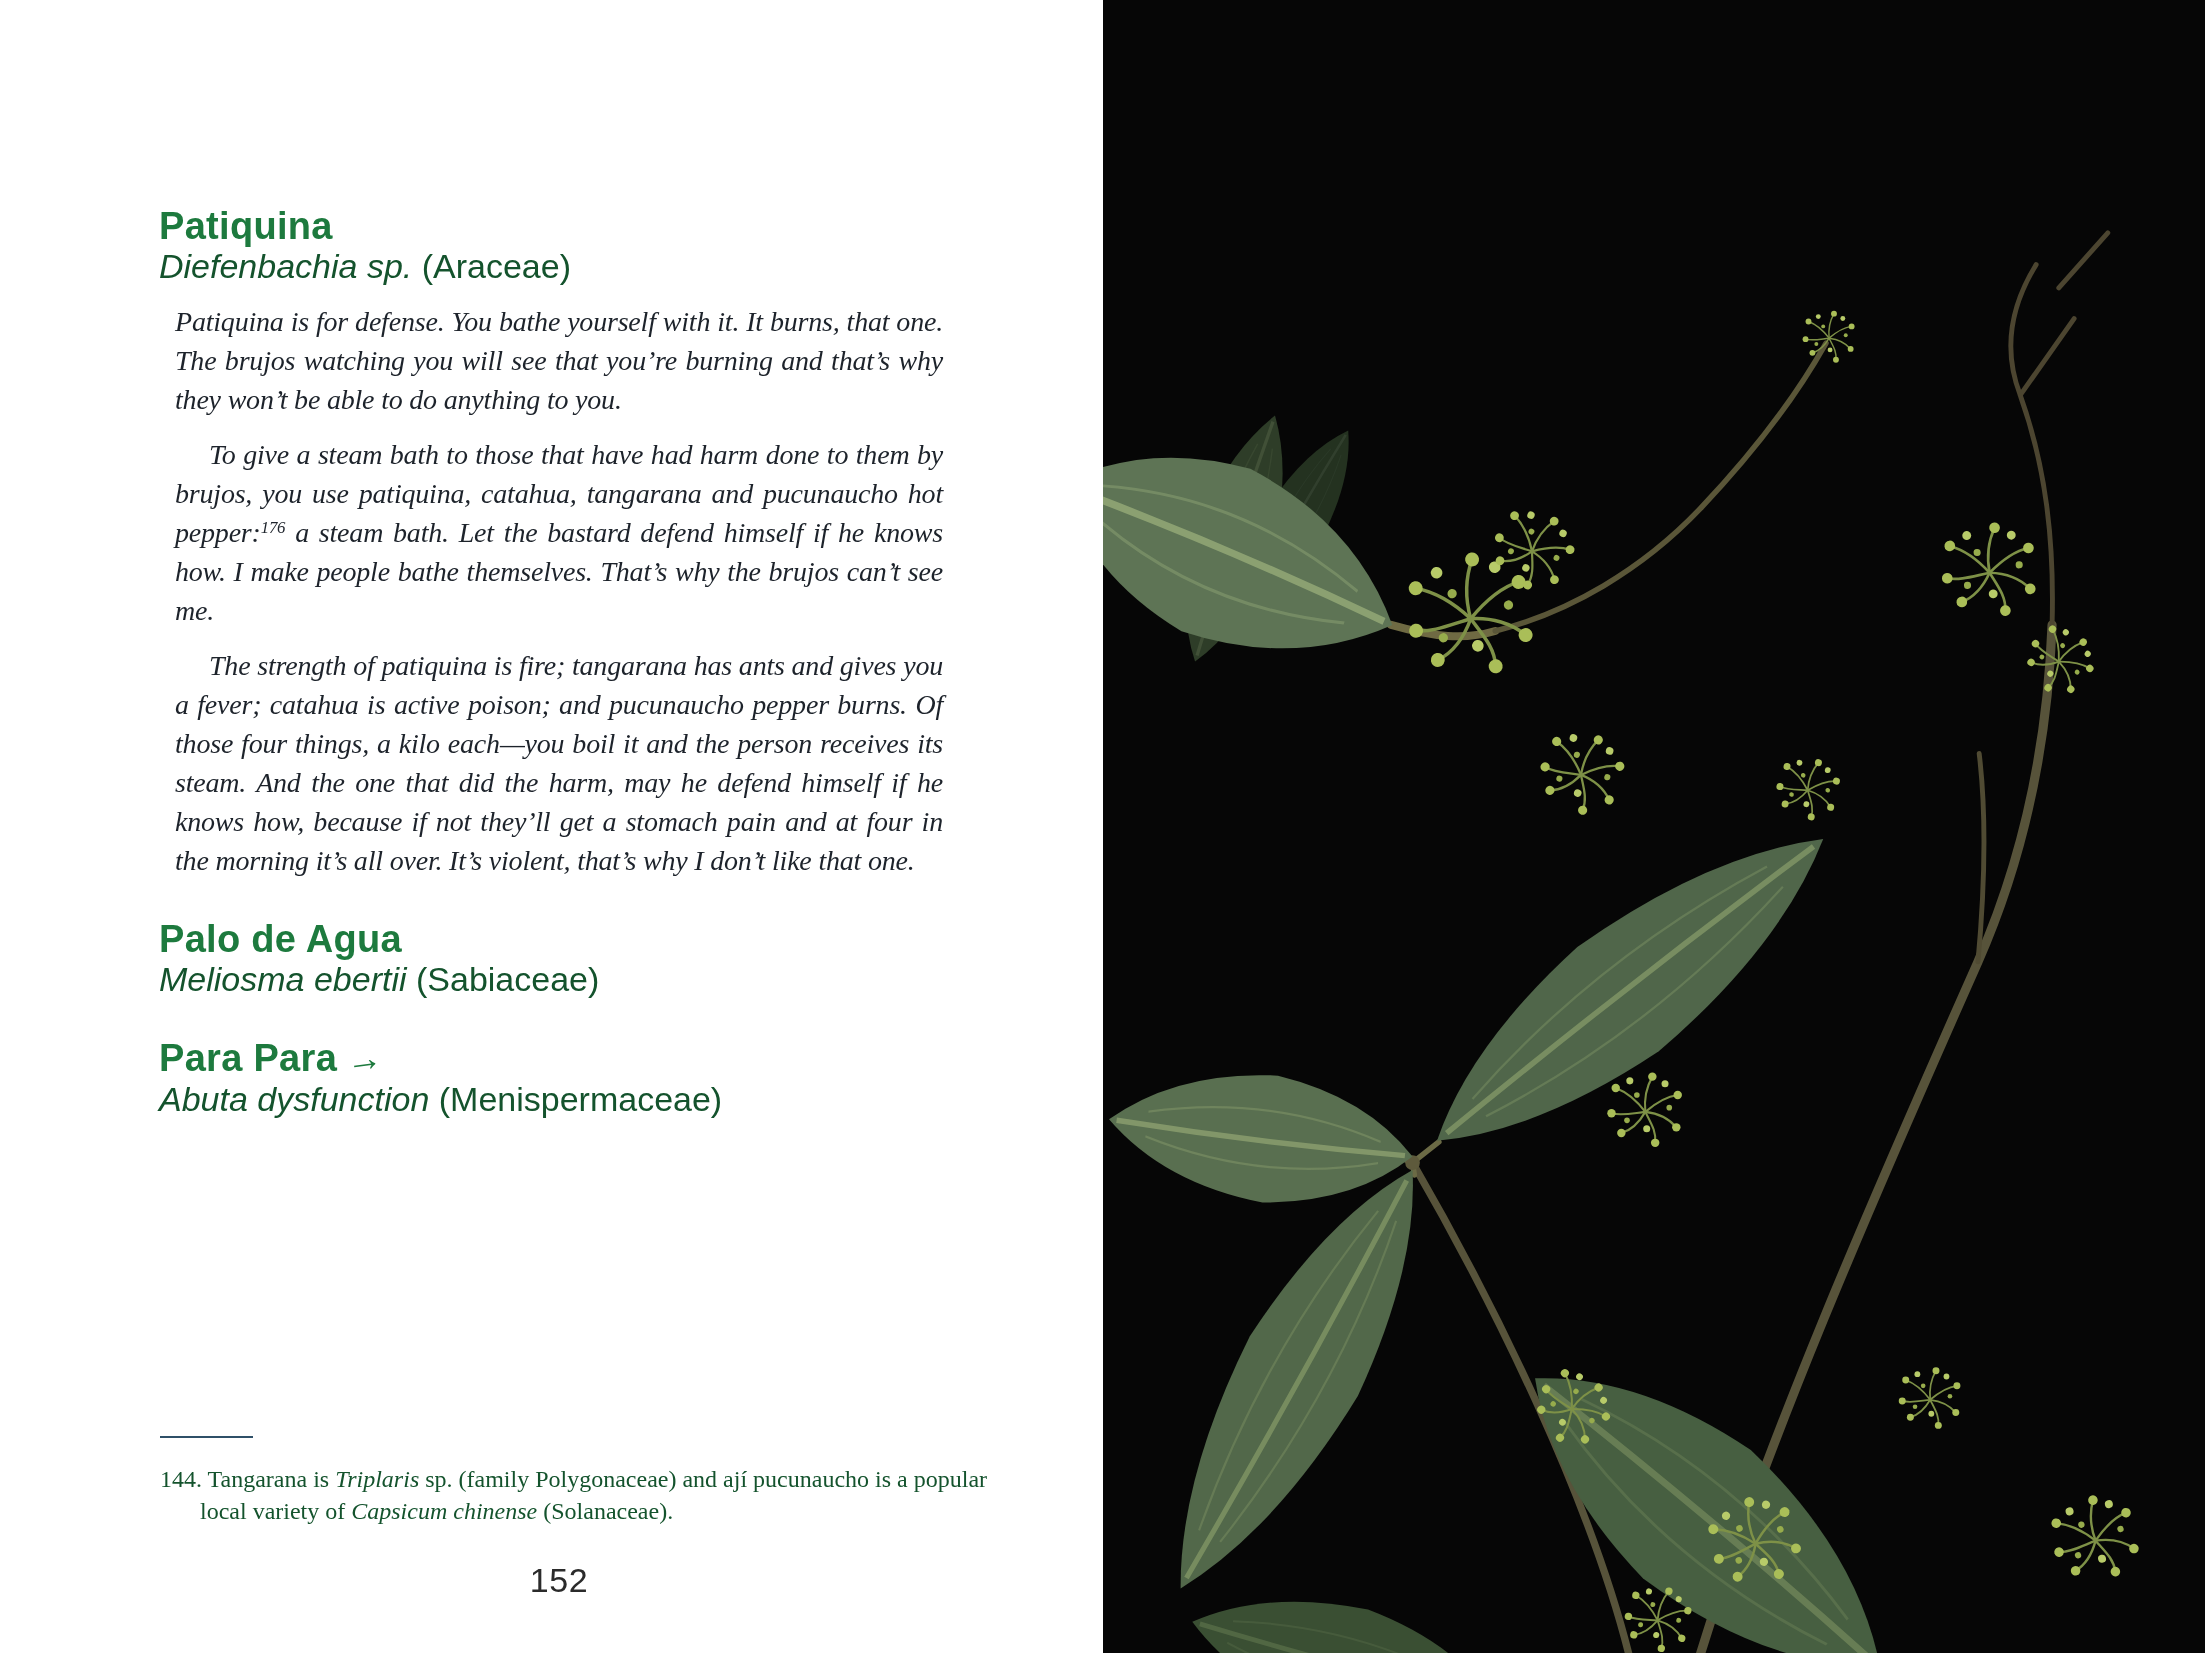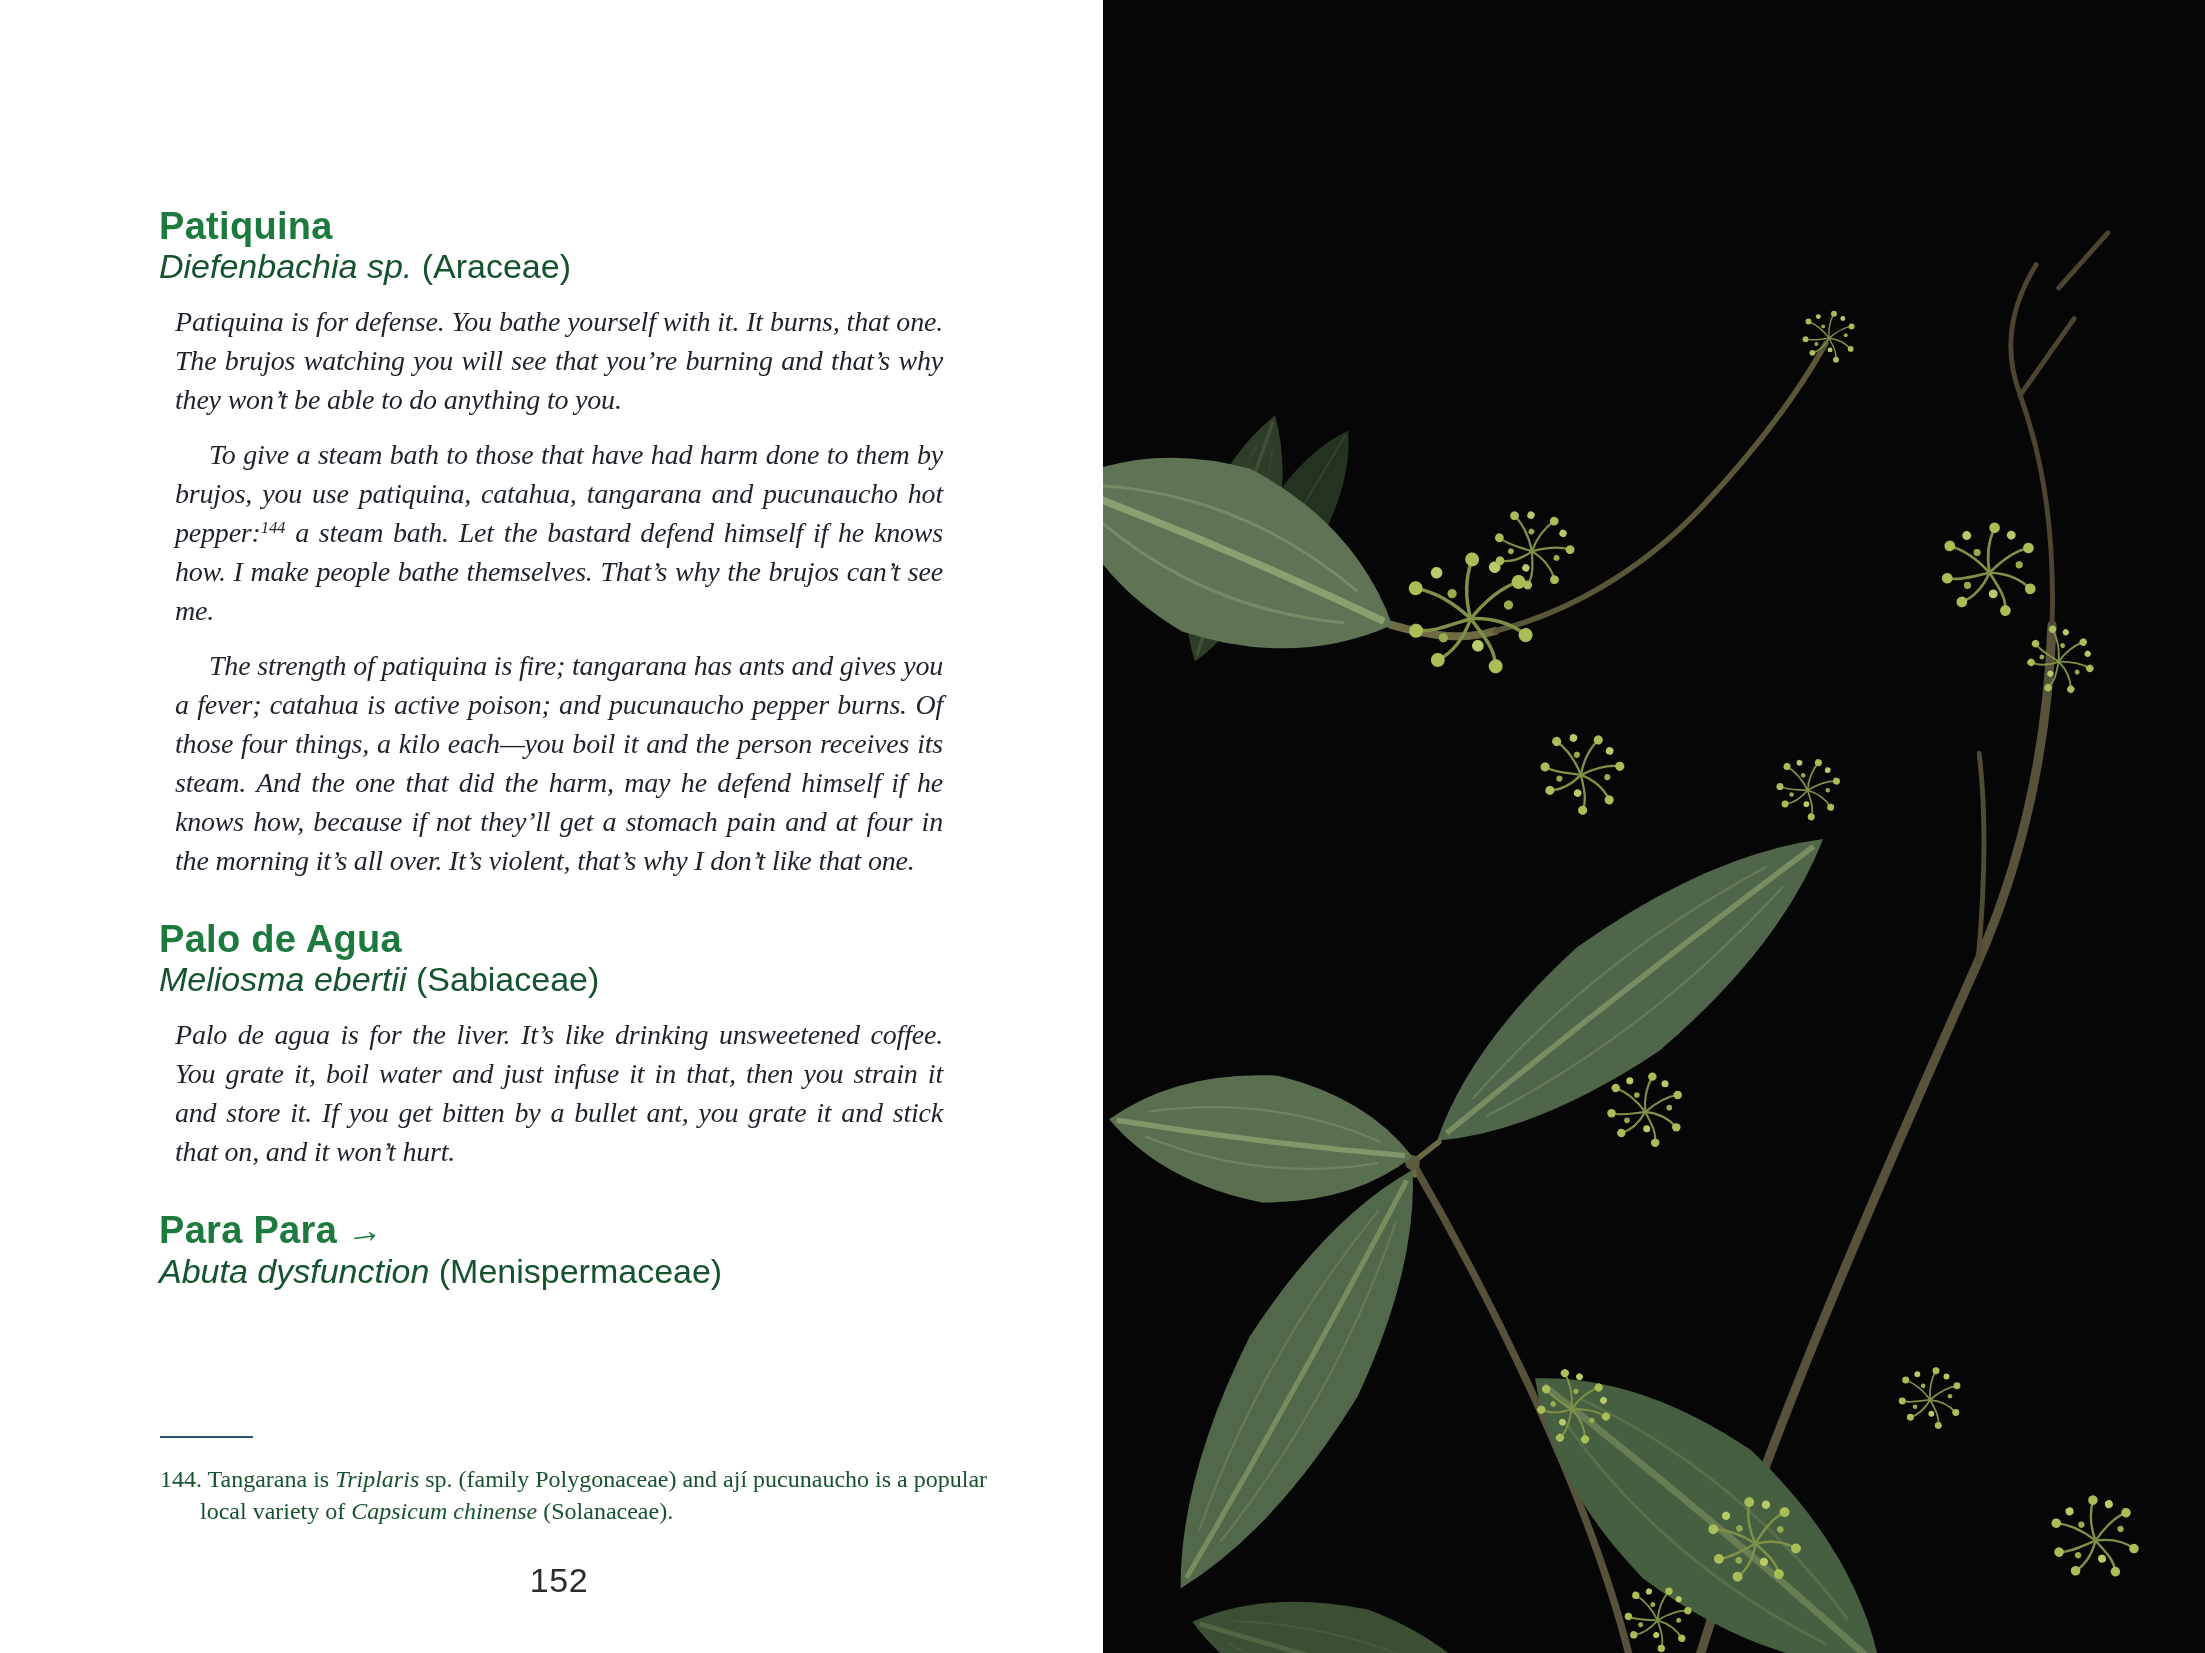--- a/index.html
+++ b/index.html
@@ -112,28 +112,27 @@
 
 <div class="spread">
 
   <div class="text-page">
     <div class="content">
 
       <div class="section">
         <h2 class="plant-title"><span>Patiquina</span></h2>
         <p class="species-line"><span class="latin">Diefenbachia sp.</span><span> (Araceae)</span></p>
         <p class="body-para">Patiquina is for defense. You bathe yourself with it. It burns, that one. The brujos watching you will see that you’re burning and that’s why they won’t be able to do anything to you.</p>
-        <p class="body-para indent"><span>To give a steam bath to those that have had harm done to them by brujos, you use patiquina, catahua, tangarana and pucunaucho hot pepper:</span><sup>144</sup><span> a steam bath. Let the bastard defend himself if he knows how. I make people bathe themselves. That’s why the brujos can’t see me.</span></p>
+        <p class="body-para indent"><span>To give a steam bath to those that have had harm done to them by brujos, you use patiquina, catahua, tangarana and pucunaucho hot pepper:</span><sup>176</sup><span> a steam bath. Let the bastard defend himself if he knows how. I make people bathe themselves. That’s why the brujos can’t see me.</span></p>
         <p class="body-para indent">The strength of patiquina is fire; tangarana has ants and gives you a fever; catahua is active poison; and pucunaucho pepper burns. Of those four things, a kilo each—you boil it and the person receives its steam. And the one that did the harm, may he defend himself if he knows how, because if not they’ll get a stomach pain and at four in the morning it’s all over. It’s violent, that’s why I don’t like that one.</p>
       </div>
 
       <div class="section">
         <h2 class="plant-title"><span>Palo de Agua</span></h2>
         <p class="species-line"><span class="latin">Meliosma ebertii</span><span> (Sabiaceae)</span></p>
-        <p class="body-para">Palo de agua is for the liver. It’s like drinking unsweetened coffee. You grate it, boil water and just infuse it in that, then you strain it and store it. If you get bitten by a bullet ant, you grate it and stick that on, and it won’t hurt.</p>
       </div>
 
       <div class="section">
         <h2 class="plant-title"><span>Para Para</span><span class="arrow">→</span></h2>
         <p class="species-line"><span class="latin">Abuta dysfunction</span><span> (Menispermaceae)</span></p>
       </div>
 
     </div>
 
     <div class="footnote-rule"></div>

